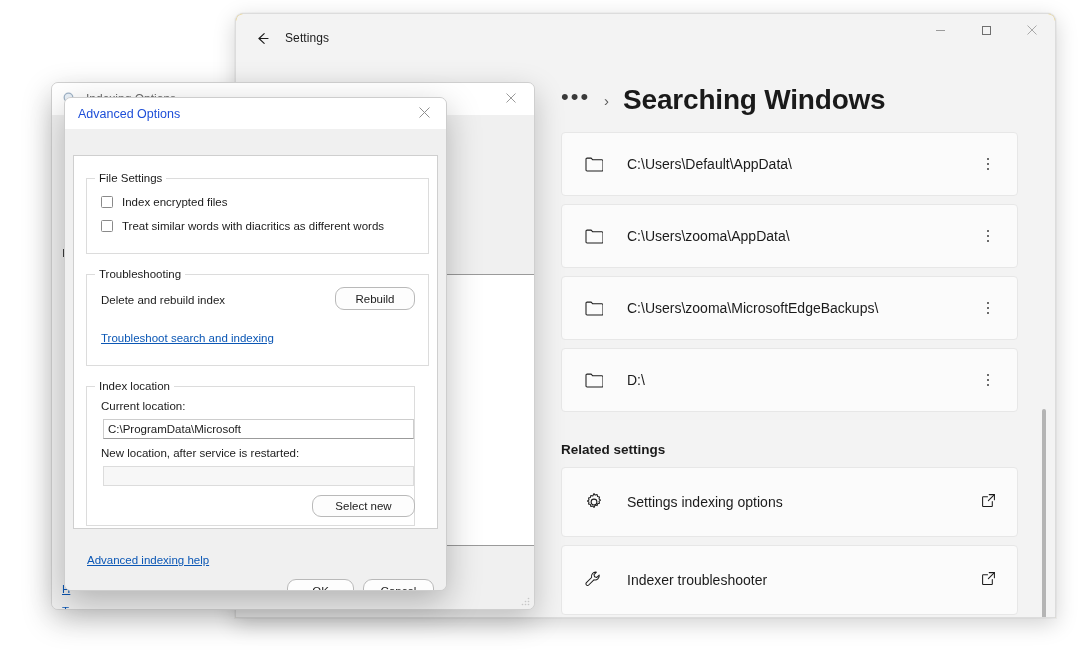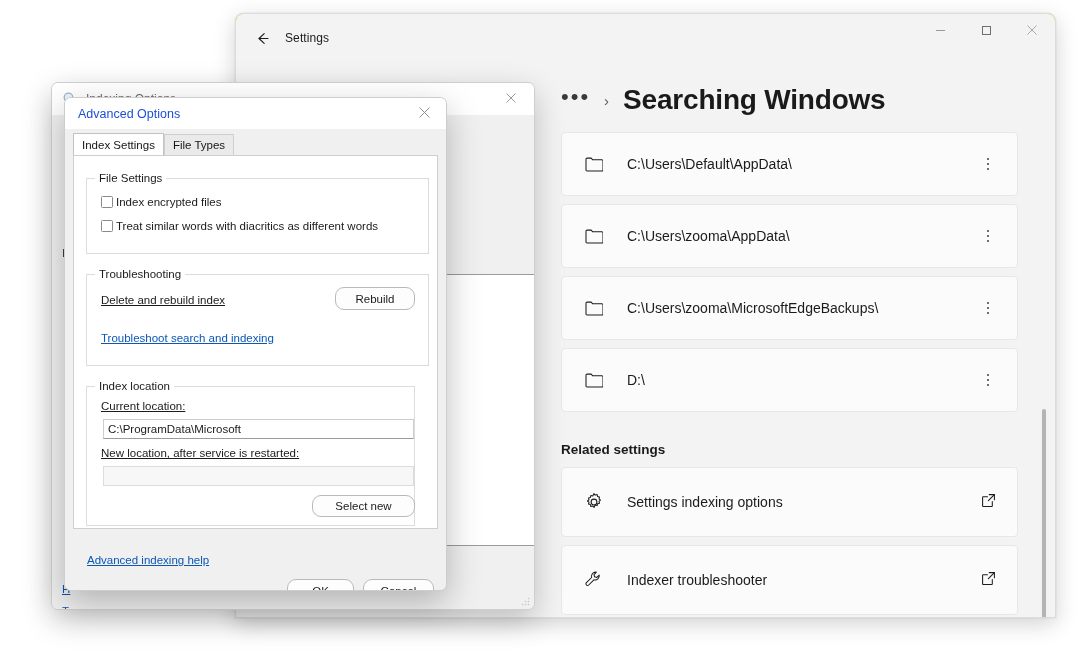--- a/index.html
+++ b/index.html
@@ -332,21 +332,21 @@
     position: absolute;
     top: -7px; left: 8px;
     background: #ffffff;
     padding: 0 4px;
     font-size: 11.5px;
     color: #1b1b1b;
   }
   .chkrow {
     position: absolute;
     display: flex; align-items: center;
-    gap: 3px;
+    gap: 9px;
     font-size: 11.5px;
     color: #1b1b1b;
   }
   .chkbox {
     width: 12px; height: 12px;
     border: 1px solid #8a8a8a;
     background: #ffffff;
     border-radius: 1.5px;
     flex: none;
   }
@@ -356,21 +356,20 @@
     border: 1px solid #b9b9b9;
     border-radius: 9px;
     font-size: 11.5px;
     color: #1b1b1b;
     display: flex; align-items: center; justify-content: center;
   }
   .w32-label {
     position: absolute;
     font-size: 11.5px;
     color: #1b1b1b;
-    text-decoration: underline;
   }
   .w32-link {
     position: absolute;
     font-size: 11.5px;
     color: #0b57b5;
     text-decoration: underline;
   }
   .w32-input {
     position: absolute;
     background: #ffffff;
@@ -607,24 +606,20 @@
         <span>
           <svg width="13" height="13" viewBox="0 0 13 13">
               <path d="M1.5 1.5 L11.5 11.5 M11.5 1.5 L1.5 11.5" stroke="#8f8f8f" stroke-width="1"></path>
             </svg>
         </span>
       </span>
     </div>
 
     <div class="adv-body">
 
-      <div class="tabstrip">
-        <div class="tab active">Index Settings</div>
-        <div class="tab">File Types</div>
-      </div>
 
       <div class="tabpanel">
 
         <div class="groupbox" style="left:12px; top:22px; width:343px; height:76px;">
           <span class="group-legend">File Settings</span>
 
           <div class="chkrow" style="left:14px; top:17px;">
             <span class="chkbox"></span>
             <span>Index encrypted files</span>
           </div>

